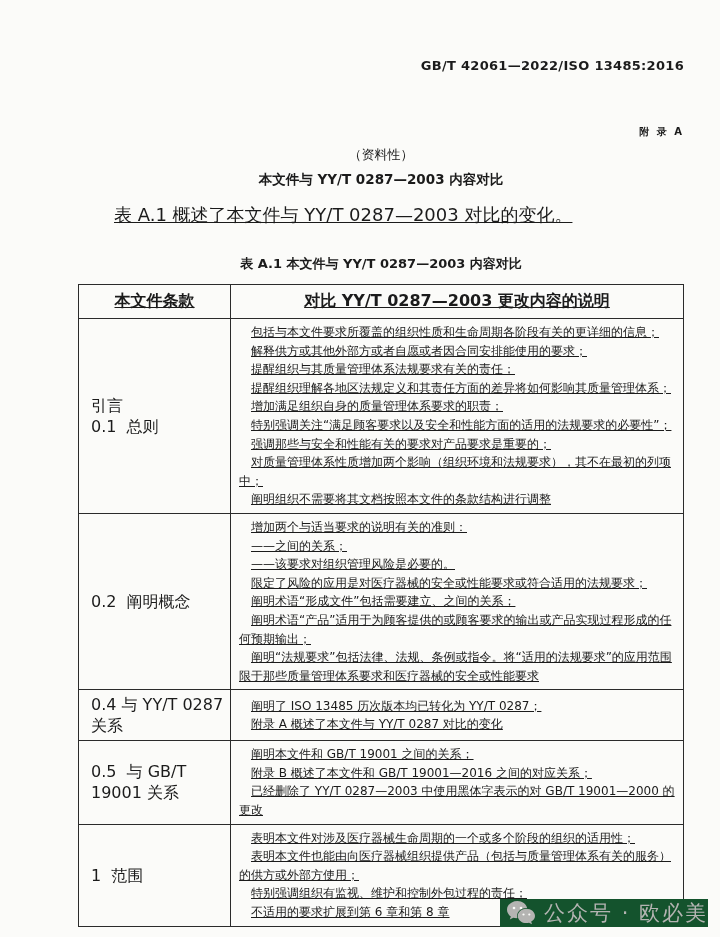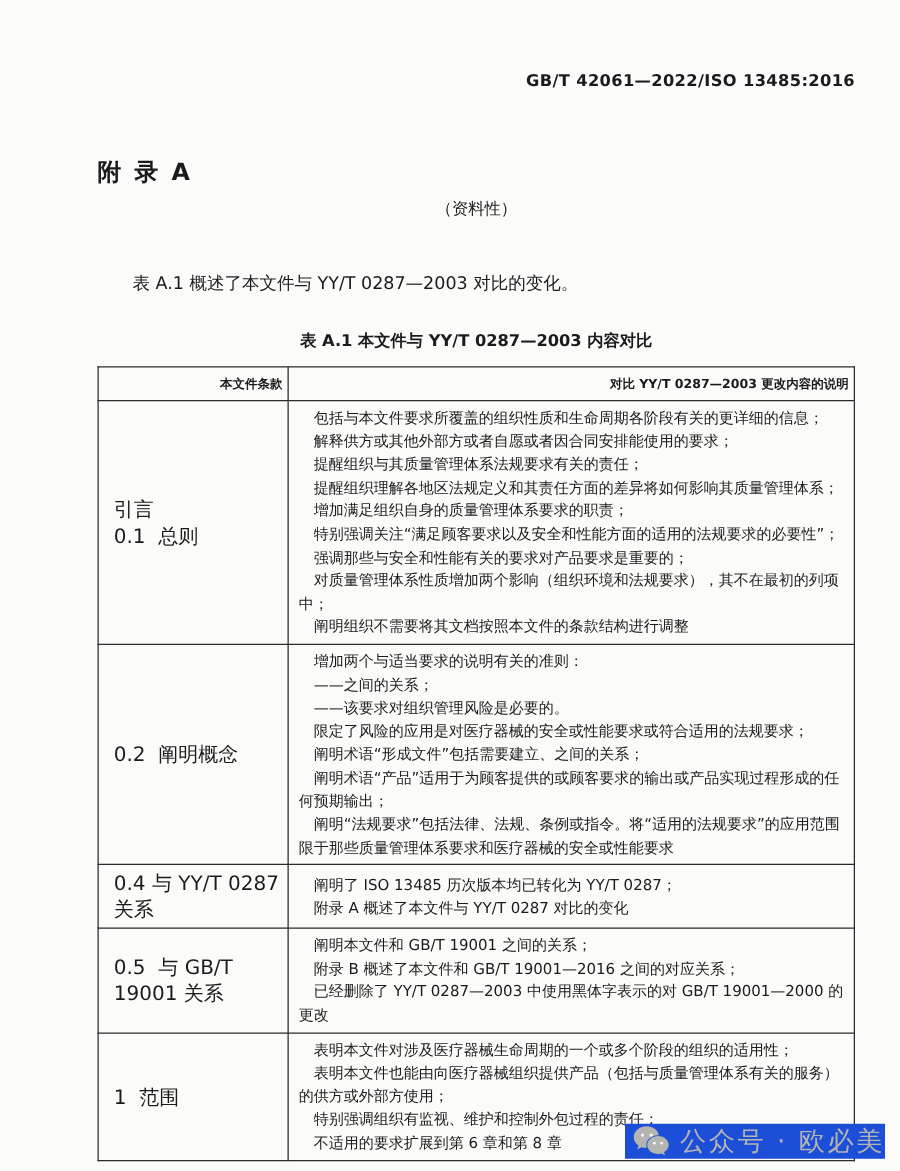--- a/index.html
+++ b/index.html
@@ -16,103 +16,106 @@
     padding: 58px 36px 0 78px;
   }
   .doc-number {
     text-align: right;
     font-size: 13px;
     font-weight: bold;
     letter-spacing: 0.3px;
   }
   .annex-title {
     margin-top: 52px;
-    text-align: left;
-    font-size: 19px;
+    text-align: right;
+    font-size: 10px;
     font-weight: bold;
     letter-spacing: 2px;
   }
   .annex-subtitle {
     margin-top: 7px;
     text-align: center;
     font-size: 13px;
     font-weight: normal;
   }
   .annex-heading {
     margin-top: 7px;
     text-align: center;
     font-size: 13.5px;
     font-weight: bold;
   }
   .intro {
-    margin-top: 42px;
-    font-size: 14px;
+    margin-top: 14px;
+    font-size: 18px;
     text-indent: 2em;
+    text-decoration: underline;
   }
   .table-caption {
     margin-top: 28px;
     text-align: center;
     font-size: 13px;
     font-weight: bold;
   }
   table.cmp {
     margin-top: 11px;
     width: 606px;
     border-collapse: collapse;
     table-layout: fixed;
   }
   table.cmp, table.cmp th, table.cmp td {
     border: 1px solid #2b2b2b;
   }
   table.cmp { border-width: 1.5px; }
   th.col-clause { width: 152px; }
   table.cmp th {
-    font-size: 10px;
+    font-size: 16px;
     font-weight: bold;
     padding: 6px 4px;
-    text-align: right;
+    text-align: center;
+    text-decoration: underline;
   }
   td.clause {
     vertical-align: middle;
     font-size: 16px;
     padding: 4px 6px 4px 12px;
     line-height: 21px;
     white-space: pre-wrap;
   }
   td.desc {
     vertical-align: middle;
     font-size: 12px;
     padding: 4px 4px 4px 8px;
     line-height: 18.6px;
     word-break: break-all;
   }
-  .desc-line { text-indent: 1em; }
+  .desc-line { text-indent: 1em; text-decoration: underline; }
   .watermark {
     position: absolute;
     right: 12px; bottom: 10px;
     display: flex;
     align-items: center;
     gap: 8px;
     color: #b4b4b2;
     font-size: 21px;
     letter-spacing: 2px;
-    background: #1d4ed8;
+    background: #14532d;
     padding-left: 6px;
   }
   .watermark svg { display: block; }
 </style>
 </head>
 <body>
 
 <div class="page">
 
   <div class="doc-number">GB/T 42061—2022/ISO 13485:2016</div>
 
   <div class="annex-title">附  录  A</div>
   <div class="annex-subtitle">（资料性）</div>
+  <div class="annex-heading">本文件与 YY/T 0287—2003 内容对比</div>
 
   <div class="intro">表 A.1 概述了本文件与 YY/T 0287—2003 对比的变化。</div>
 
   <div class="table-caption">表 A.1  本文件与 YY/T 0287—2003 内容对比</div>
 
   <table class="cmp">
     <thead>
       <tr>
         <th class="col-clause">本文件条款</th>
         <th>对比 YY/T 0287—2003 更改内容的说明</th>

